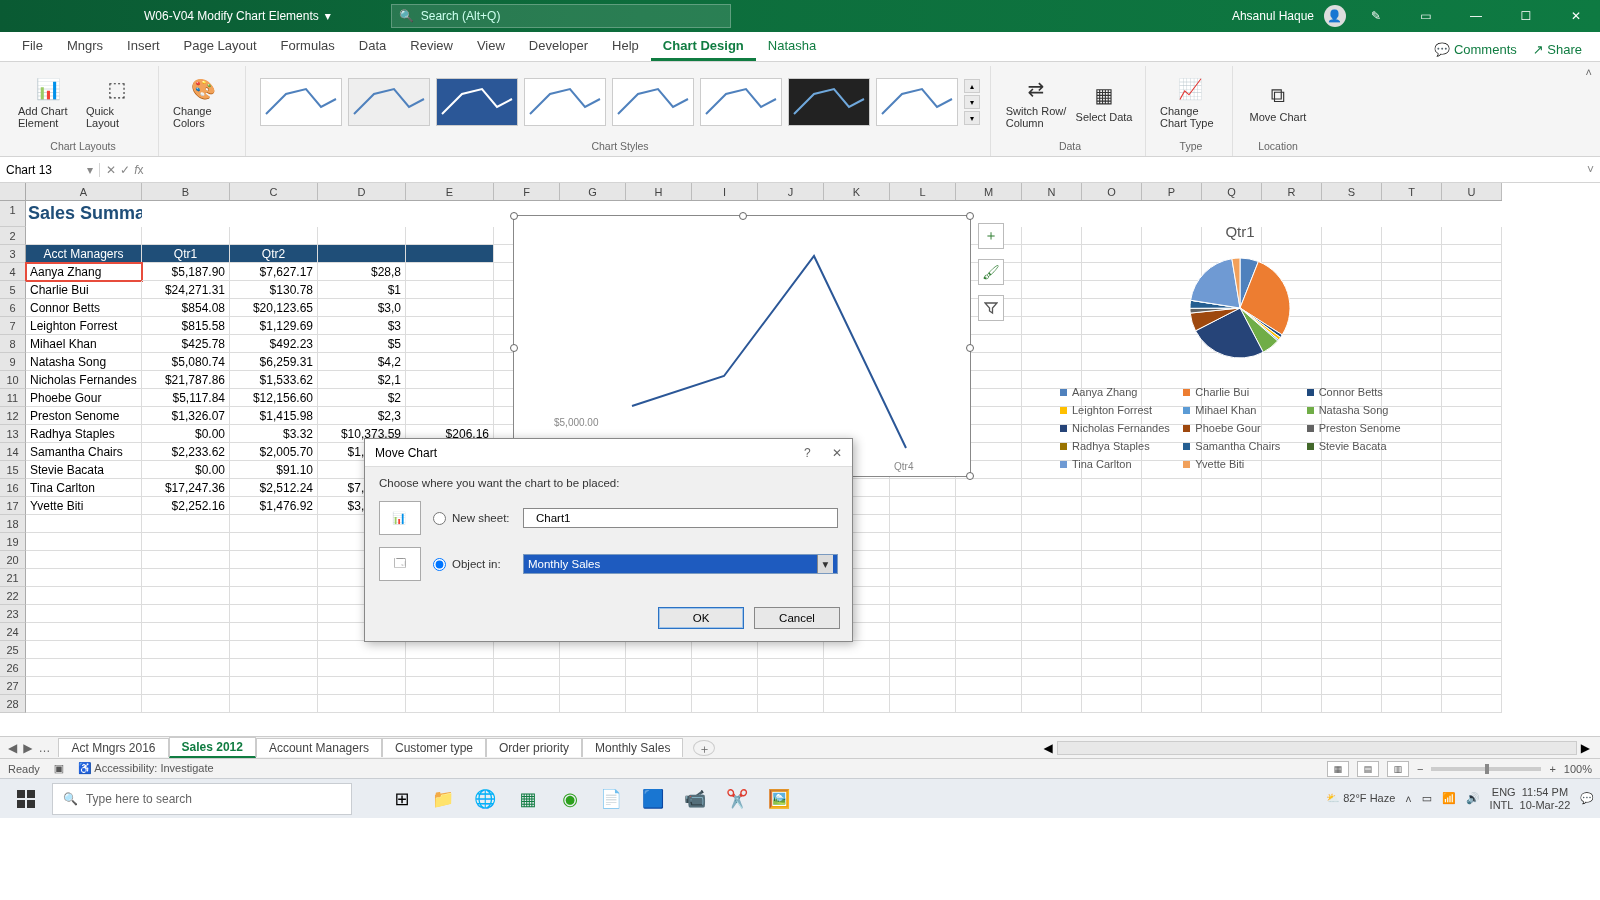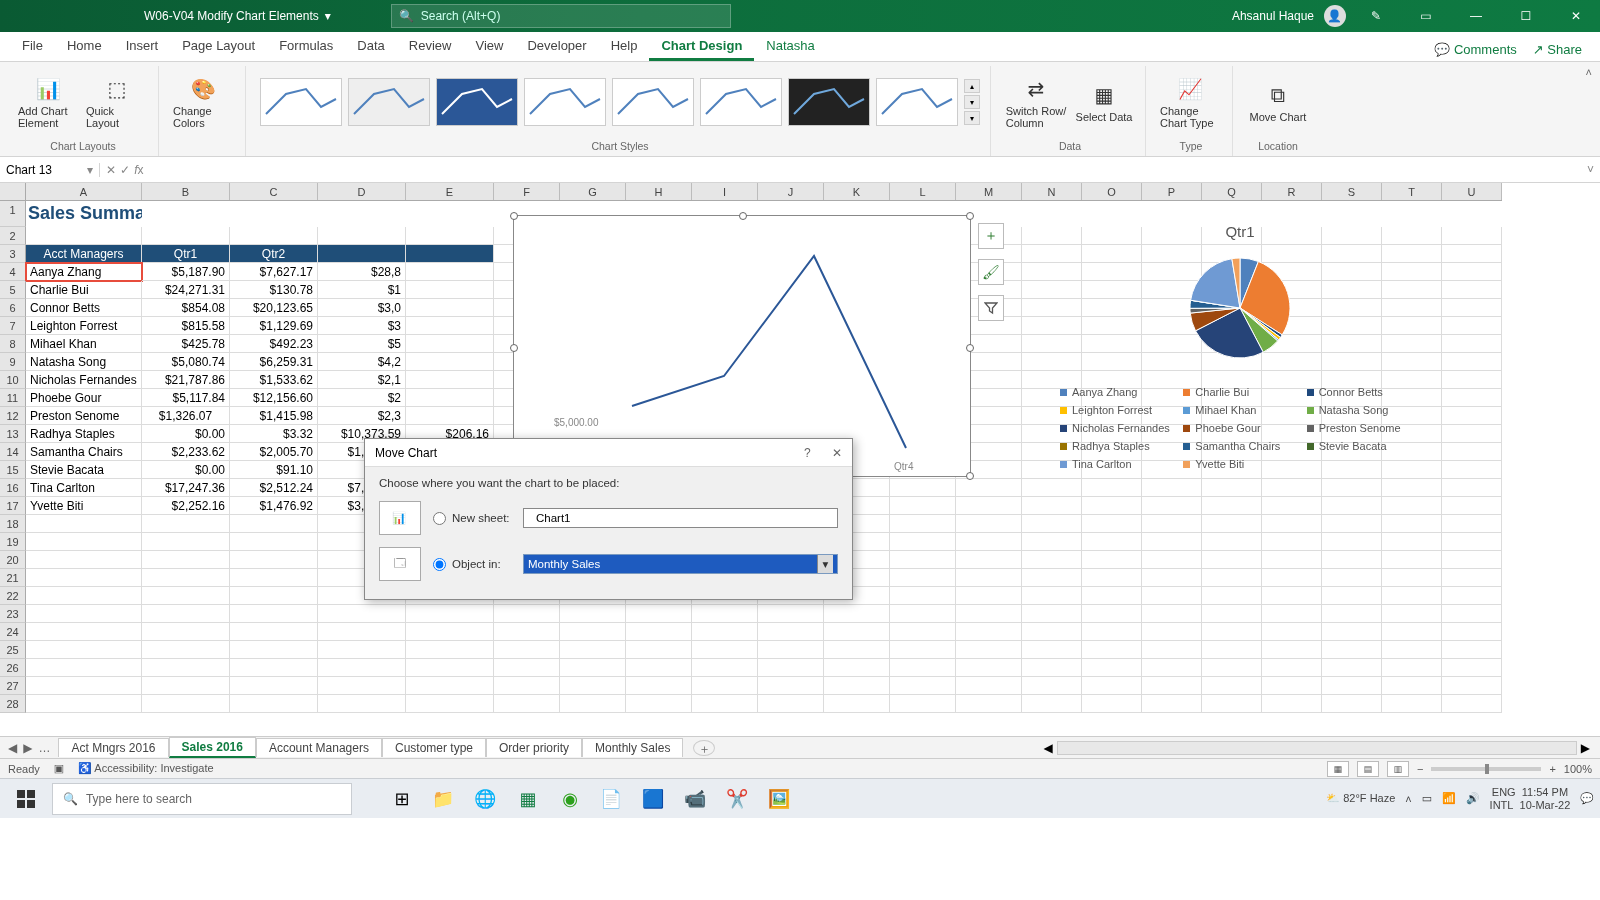--- a/index.html
+++ b/index.html
@@ -126,21 +126,21 @@
     <span class="winbtn">✎</span>
     <span class="winbtn">▭</span>
     <span class="winbtn">—</span>
     <span class="winbtn">☐</span>
     <span class="winbtn">✕</span>
   </div>
 </div>
 
 <div class="ribbontabs">
   <div class="tab">File</div>
-  <div class="tab">Home</div>
+  <div class="tab">Mngrs</div>
   <div class="tab">Insert</div>
   <div class="tab">Page Layout</div>
   <div class="tab">Formulas</div>
   <div class="tab">Data</div>
   <div class="tab">Review</div>
   <div class="tab">View</div>
   <div class="tab">Developer</div>
   <div class="tab">Help</div>
   <div class="tab ctx active">Chart Design</div>
   <div class="tab ctx">Natasha</div>
@@ -557,21 +557,21 @@
         <div class="cell" style="width: 60px;"></div>
         <div class="cell" style="width: 60px;"></div>
         <div class="cell" style="width: 60px;"></div>
         <div class="cell" style="width: 60px;"></div>
         <div class="cell" style="width: 60px;"></div>
         <div class="cell" style="width: 60px;"></div>
       </div>
       <div class="row">
         <div class="rn">12</div>
         <div class="cell" style="width: 116px;">Preston Senome</div>
-        <div class="cell num" style="width: 88px; text-align: center;">$1,326.07</div>
+        <div class="cell num" style="width: 88px;">$1,326.07</div>
         <div class="cell num" style="width: 88px;">$1,415.98</div>
         <div class="cell num" style="width: 88px;">$2,3</div>
         <div class="cell" style="width: 88px;"></div>
         <div class="cell" style="width: 66px;"></div>
         <div class="cell" style="width: 66px;"></div>
         <div class="cell" style="width: 66px;"></div>
         <div class="cell" style="width: 66px;"></div>
         <div class="cell" style="width: 66px;"></div>
         <div class="cell" style="width: 66px;"></div>
         <div class="cell" style="width: 66px;"></div>
@@ -1103,31 +1103,35 @@
         <label style="display:flex;align-items:center;gap:6px;width:78px;">
             <input type="radio" name="mc" checked="" style=""> 
             <span>Object in:</span>
           </label>
         <div class="sel">
             <span>Monthly Sales</span>
             <span class="dd">▾</span>
           </div>
       </div>
     </div>
+    <div class="dlg-btns">
+      <button class="primary">OK</button>
+      <button>Cancel</button>
+    </div>
   </div>
 </div>
 
 <div class="sheettabs">
   <div class="nav">
     <span>◀</span>
     <span>▶</span>
     <span>…</span>
   </div>
   <div class="tab">Act Mngrs 2016</div>
-  <div class="tab active">Sales 2016</div>
+  <div class="tab active">Sales 2012</div>
   <div class="tab">Account Managers</div>
   <div class="tab">Customer type</div>
   <div class="tab">Order priority</div>
   <div class="tab">Monthly Sales</div>
   <div class="add">＋</div>
   <div class="hscroll">
     <span>◀</span>
     <div class="bar"></div>
     <span>▶</span>
   </div>

